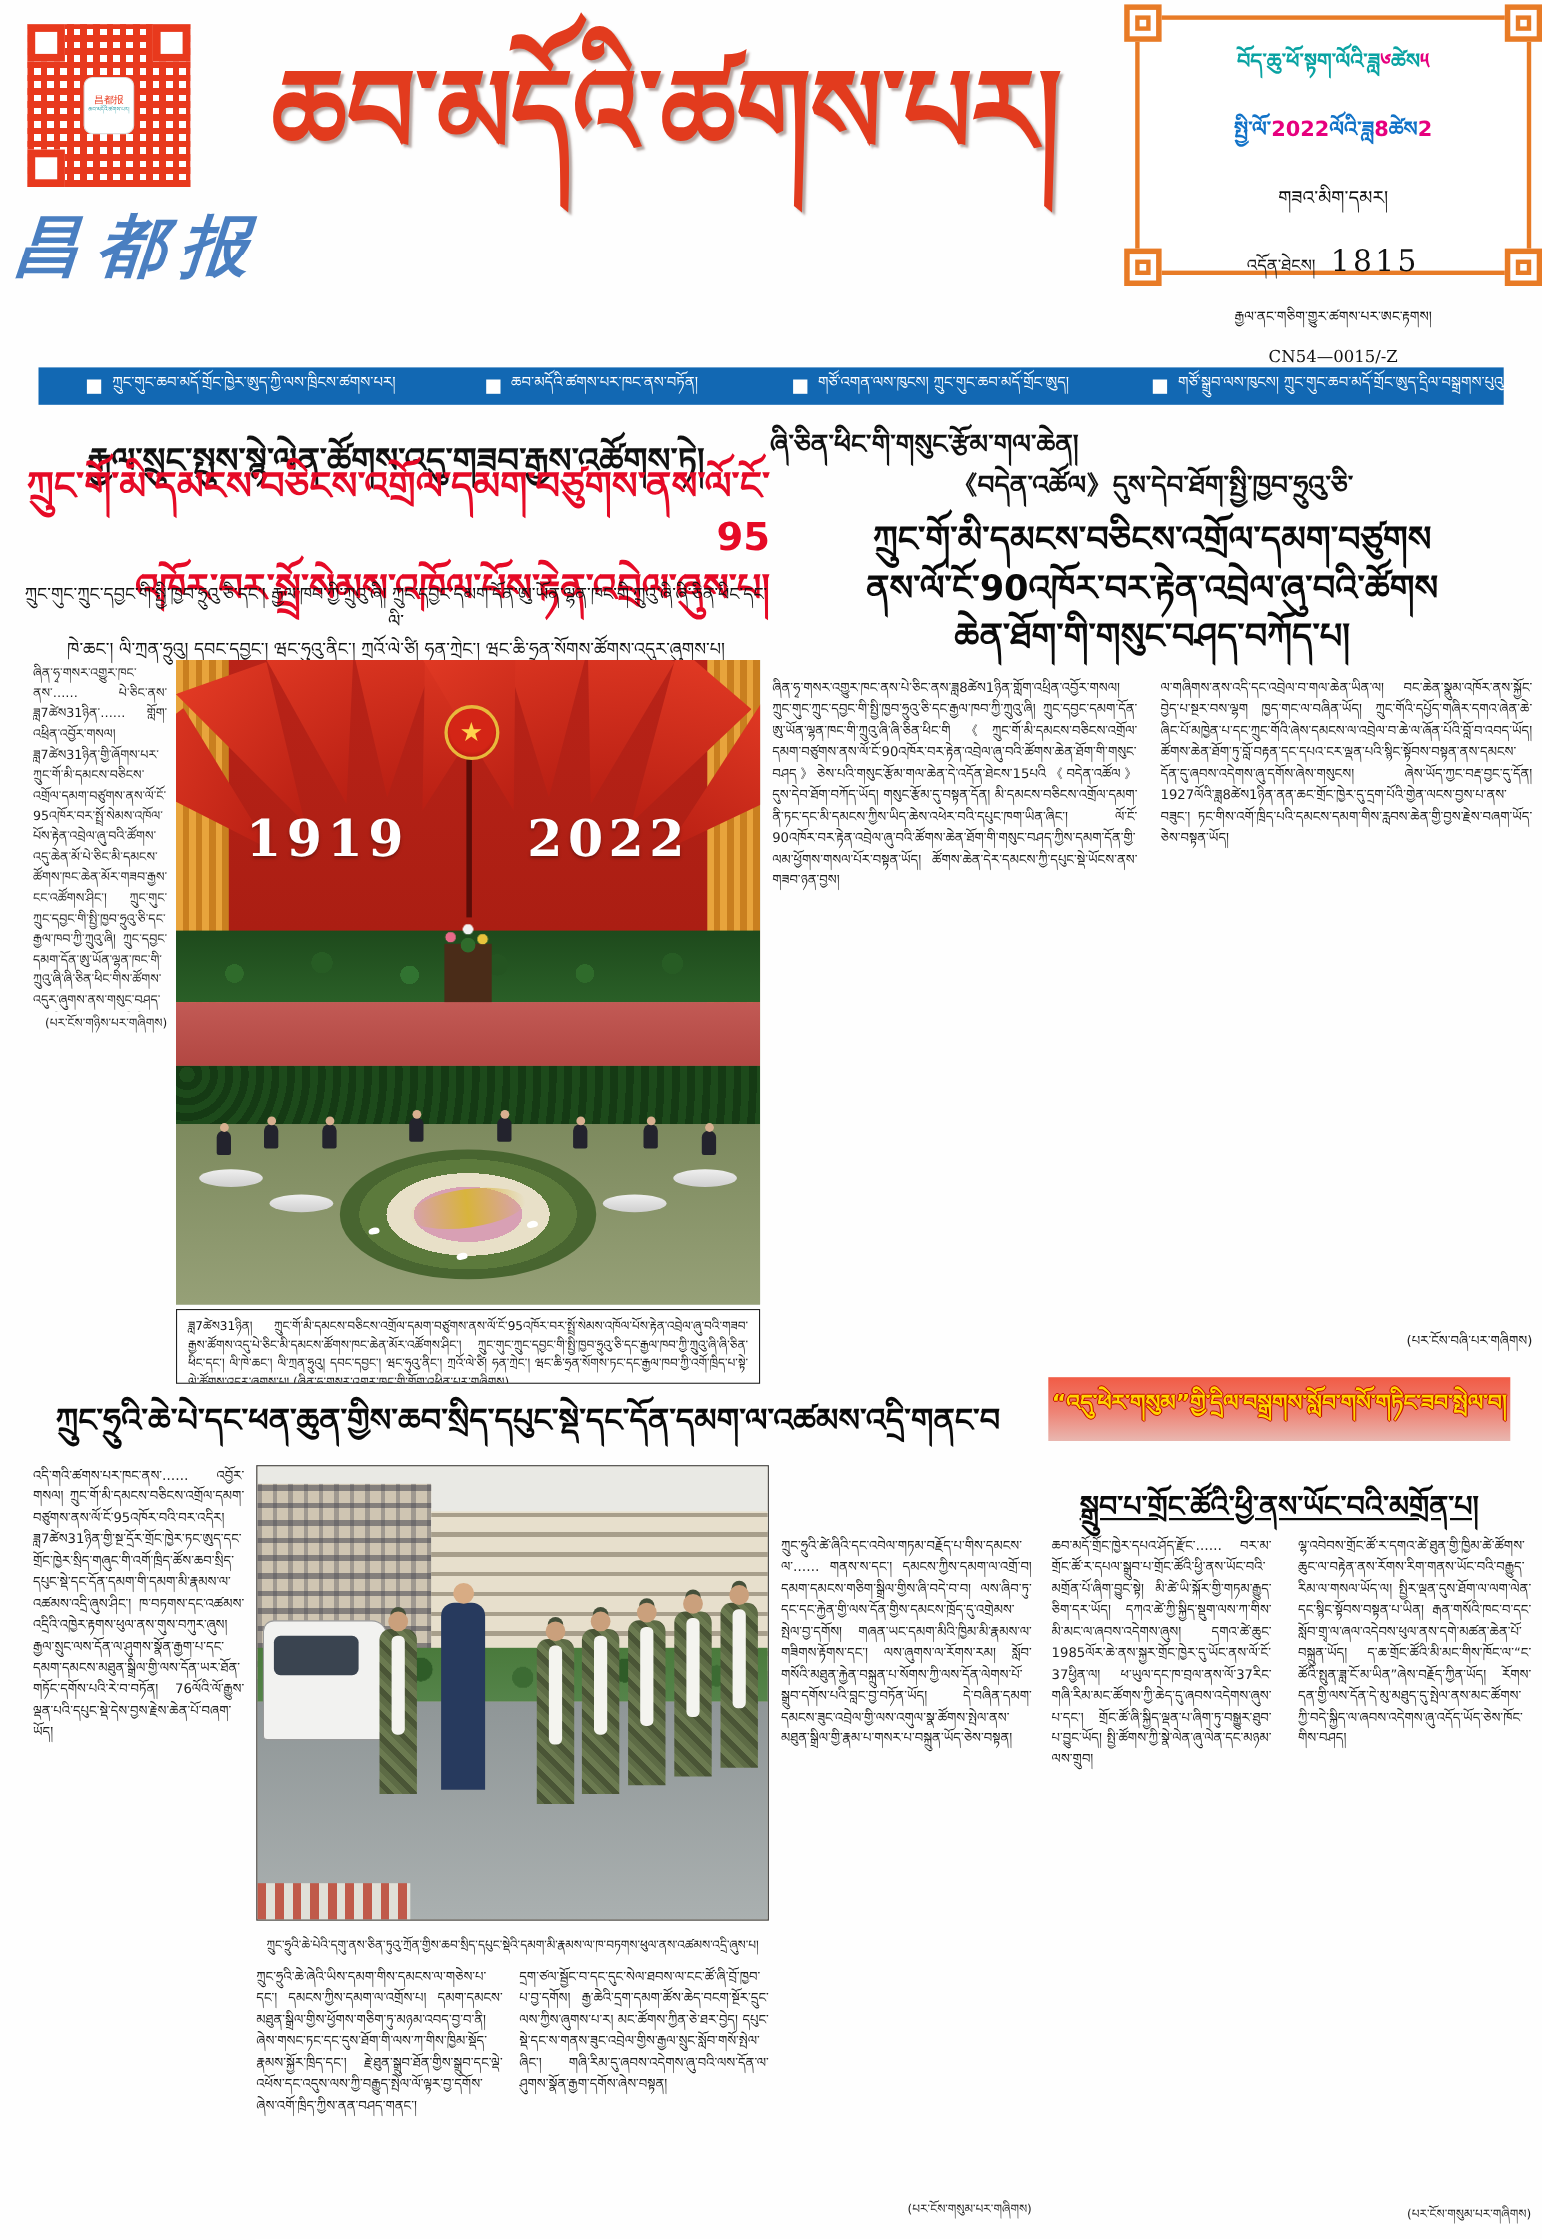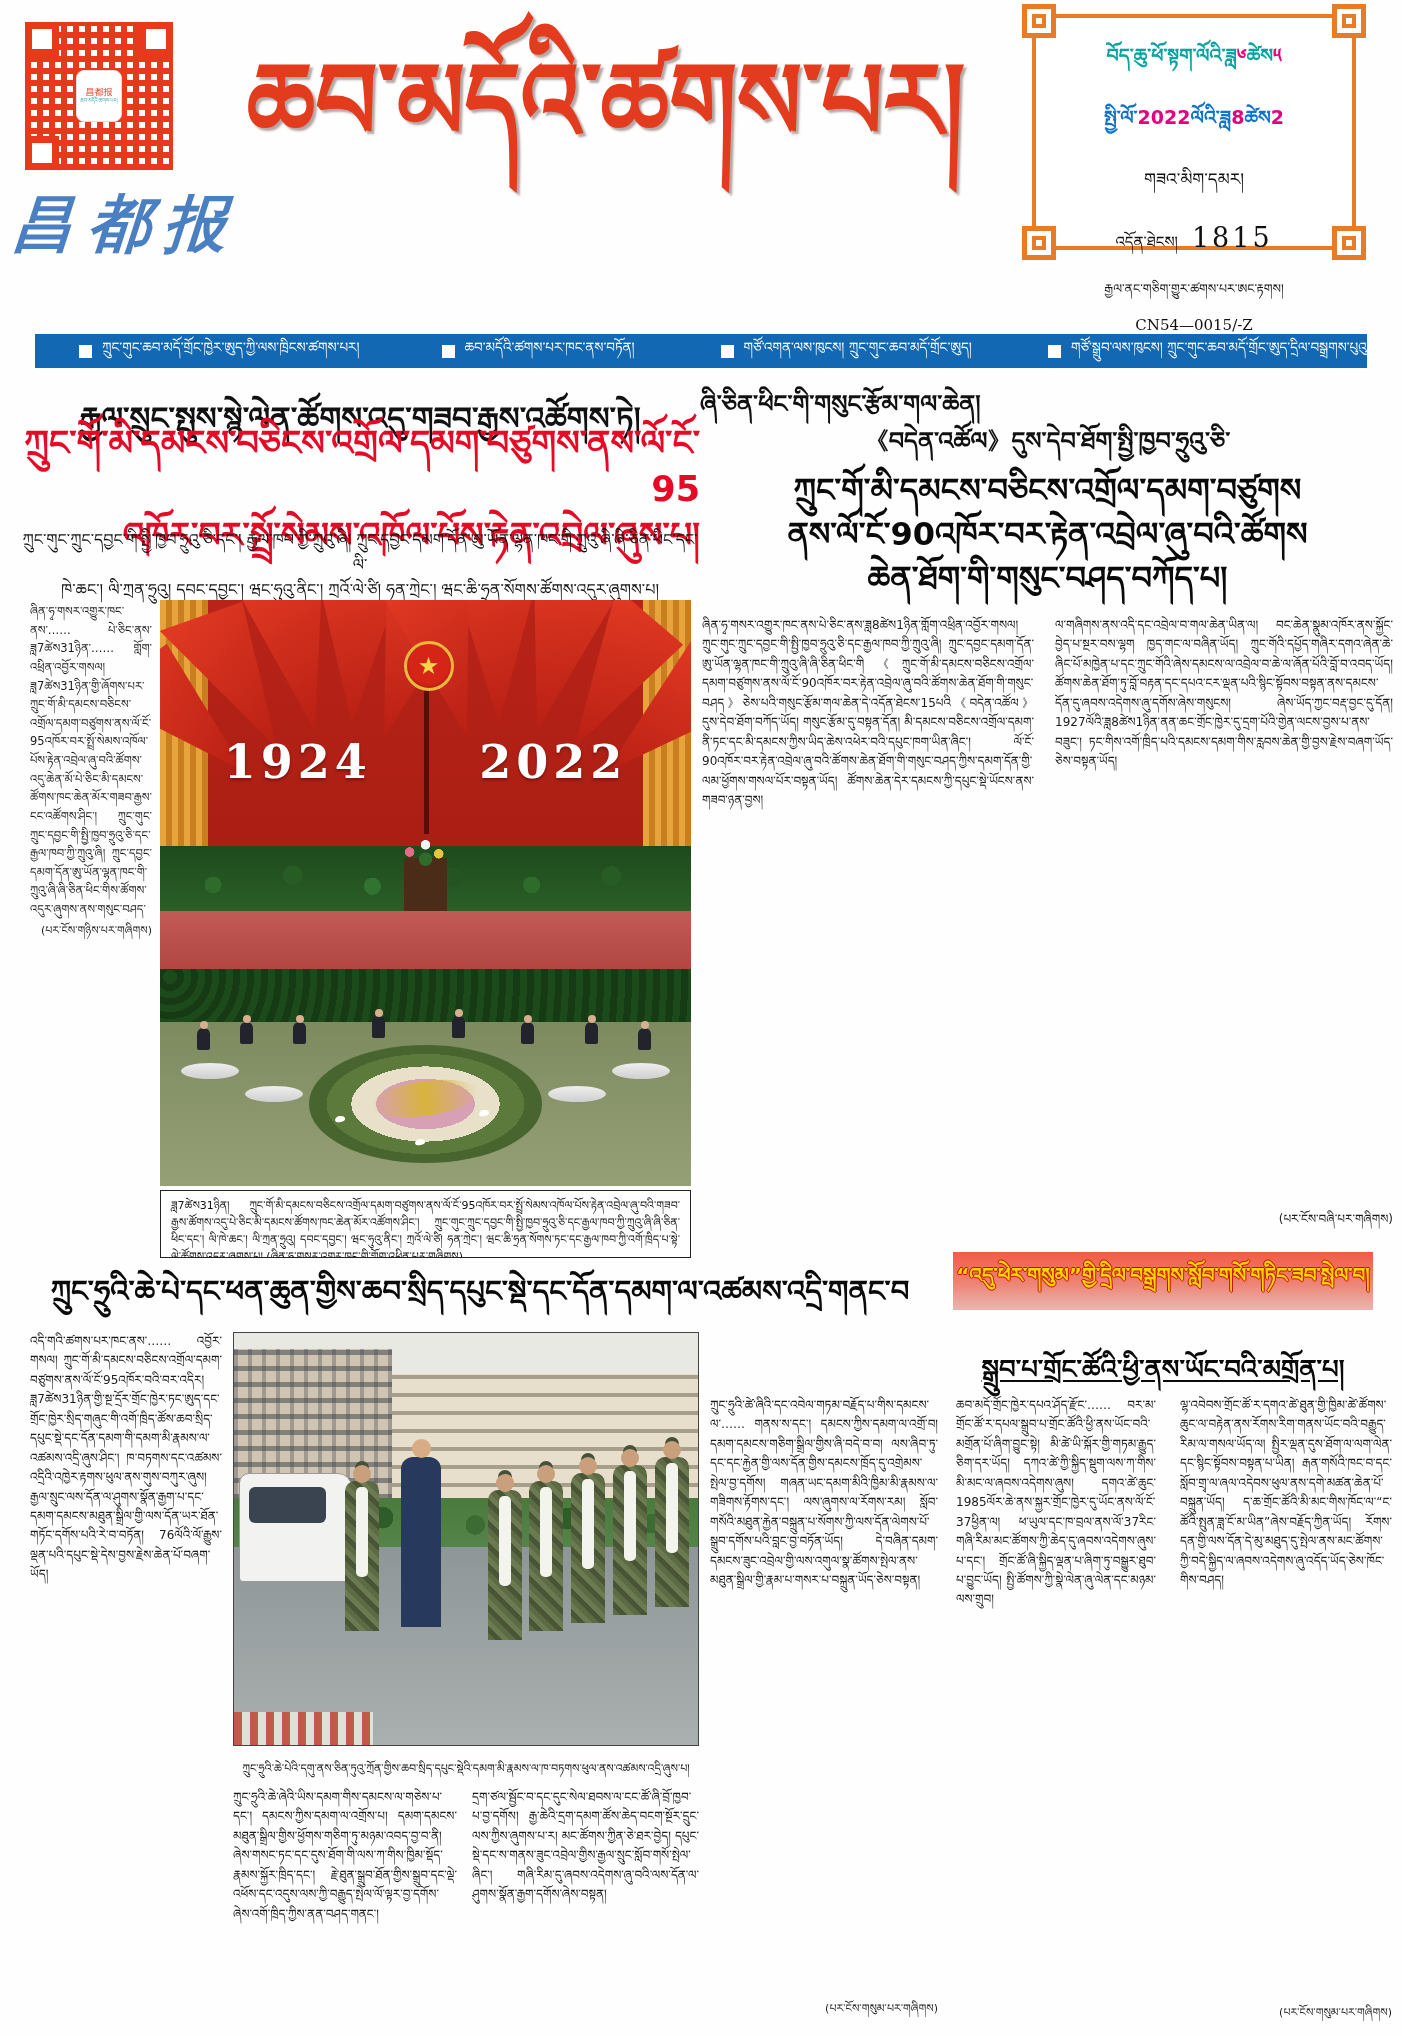--- a/index.html
+++ b/index.html
@@ -18,21 +18,21 @@
       background:#fff;border:1px solid #ddd;border-radius:8px;font-size:9px;color:#e8391d;
       display:flex;flex-direction:column;align-items:center;justify-content:center;line-height:1.1;}
   .qr .badge .t2{color:#2a9ca5;font-size:5px;}
   .cn-title{left:12px;top:182px;width:246px;font-size:62px;font-weight:bold;color:#4a7fc1;
       letter-spacing:14px;font-style:italic;transform:skewX(-4deg);}
   .masthead{left:195px;top:30px;width:820px;height:205px;display:flex;align-items:center;justify-content:center;}
   .masthead span{font-size:96px;font-weight:bold;color:#e23b1e;transform:scaleY(1.12) skewX(-2deg);
       text-shadow:3px 3px 2px rgba(90,60,50,.45);white-space:nowrap;}
 
   
-  .infobox{left:1032px;top:14px;width:324px;height:236px;border:4px solid #e87b26;box-sizing:border-box;background:#fff;}
+  .infobox{left:1032px;top:14px;width:360px;height:236px;border:4px solid #e87b26;box-sizing:border-box;background:#fff;}
   .knot{position:absolute;width:34px;height:34px;border:5px solid #e87b26;box-sizing:border-box;background:#fff;}
   .knot:before{content:"";position:absolute;inset:5px;border:4px solid #e87b26;}
   .k-tl{left:-14px;top:-14px}.k-tr{right:-14px;top:-14px}.k-bl{left:-14px;bottom:-14px}.k-br{right:-14px;bottom:-14px}
   .ib-inner{position:absolute;inset:8px 14px;text-align:center;}
   .ib-l1{font-size:19px;color:#0aa3a3;margin-top:8px;font-weight:bold;}
   .ib-l1 .num{color:#e6007e;}
   .ib-l2{font-size:19px;color:#1273c8;margin-top:8px;font-weight:bold;}
   .ib-l2 .num{color:#e6007e;}
   .ib-l3{font-size:17px;color:#111;margin-top:10px;}
   .ib-l4{font-size:15px;color:#111;margin-top:14px;}
@@ -218,21 +218,21 @@
     <div class="flag" style="left:21%;top:-5%;transform:rotate(-14deg);"></div>
     <div class="flag" style="left:28%;top:-6%;transform:rotate(2deg);"></div>
     <div class="flag" style="left:34%;top:-4%;transform:rotate(16deg);"></div>
     <div class="flag" style="right:8%;top:2%;transform:rotate(48deg);"></div>
     <div class="flag" style="right:14%;top:-2%;transform:rotate(30deg);"></div>
     <div class="flag" style="right:21%;top:-5%;transform:rotate(14deg);"></div>
     <div class="flag" style="right:28%;top:-6%;transform:rotate(-2deg);"></div>
     <div class="flag" style="right:34%;top:-4%;transform:rotate(-16deg);"></div>
     <div class="p1-pole"></div>
     <div class="p1-emblem">★</div>
-    <div class="p1-year" style="left:12%;">1924</div>
+    <div class="p1-year" style="left:12%;">1919</div>
     <div class="p1-year" style="right:12%;">2022</div>
     <div class="p1-plants"></div>
     <div class="p1-podium"></div>
     <div class="p1-bouquet"></div>
     <div class="p1-floor"></div>
     <div class="p1-hedge"></div>
     <div class="p1-hall"></div>
     <div class="p1-flowerbed"></div>
     <div class="p1-dragon"></div>
     <div class="tablep" style="left:4%;top:79%;"></div>

